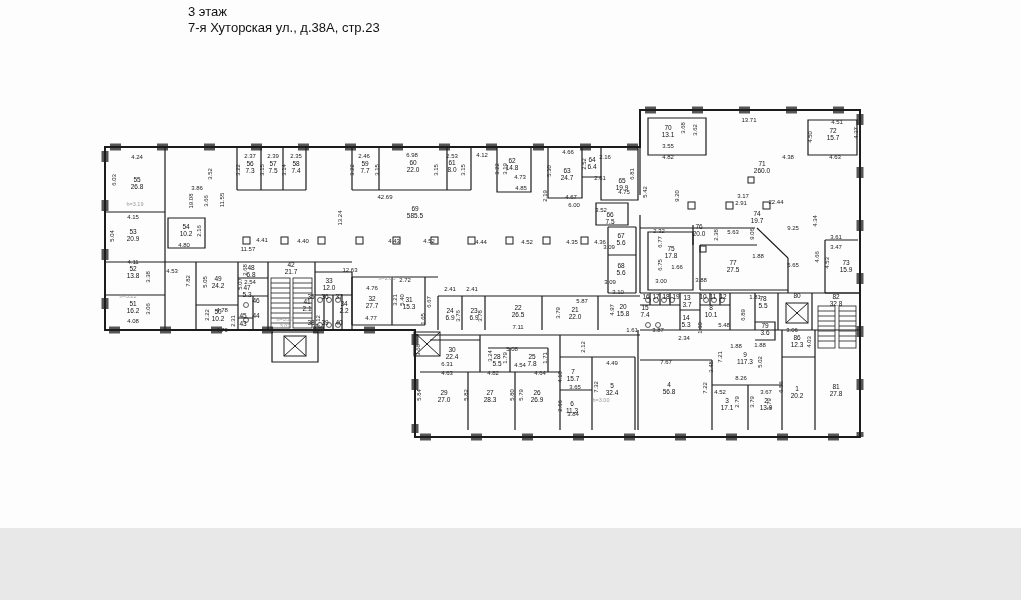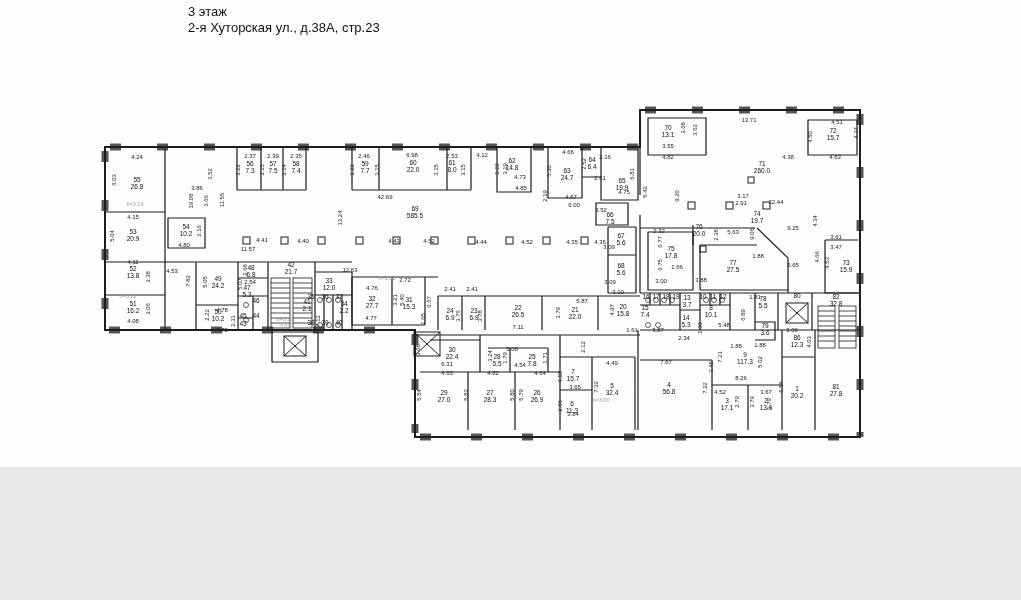--- a/index.html
+++ b/index.html
@@ -1,16 +1,16 @@
 <!DOCTYPE html>
 <html><head>
 <meta charset="utf-8">
 <style>
   html,body{margin:0;padding:0;background:#e8e8e8;}
-  .canvas{position:relative;width:1021px;height:467px;background:#fdfdfd;overflow:hidden;
+  .canvas{position:relative;width:1021px;height:528px;background:#fdfdfd;overflow:hidden;
           font-family:"Liberation Sans",sans-serif;color:#1e1e1e;}
   .hdr{position:absolute;left:188px;top:4px;font-size:13px;line-height:16px;color:#111;}
   .scale{position:absolute;left:8px;top:566px;font-size:7px;font-weight:bold;color:#222;}
   svg.plan{position:absolute;left:0;top:0;}
   .lbl{position:absolute;transform:translate(-50%,-50%);text-align:center;white-space:nowrap;
        font-size:6.5px;line-height:6.5px;color:#111;}
   .lbl .rn{display:block;}
   .lbl .ra{display:block;}
   .dim{position:absolute;transform:translate(-50%,-50%);font-size:6px;line-height:6px;
        color:#222;white-space:nowrap;}
@@ -25,21 +25,21 @@
          border-radius:50%;font-size:7px;line-height:11px;text-align:center;font-style:italic;}
   .stamp .l1{margin-left:10px;}
 </style>
 </head>
 <body>
 
 <div class="canvas">
 
   <div class="hdr">
     <div>3 этаж</div>
-    <div>2-я Хуторская ул., д.38А, стр.23</div>
+    <div>7-я Хуторская ул., д.38А, стр.23</div>
   </div>
 
   <svg class="plan" width="1021" height="600" viewBox="0 0 1021 600">
     <g stroke="#444" stroke-width="7" opacity="0.9">
       <path d="M110,147 H640" stroke-dasharray="11 36" fill="none"></path>
       <path d="M645,110 H860" stroke-dasharray="11 36" fill="none"></path>
       <path d="M860,114 V437" stroke-dasharray="11 42" fill="none"></path>
       <path d="M420,437 H856" stroke-dasharray="11 40" fill="none"></path>
       <path d="M105,151 V330" stroke-dasharray="11 38" fill="none"></path>
       <path d="M109,330 H415" stroke-dasharray="11 40" fill="none"></path>

